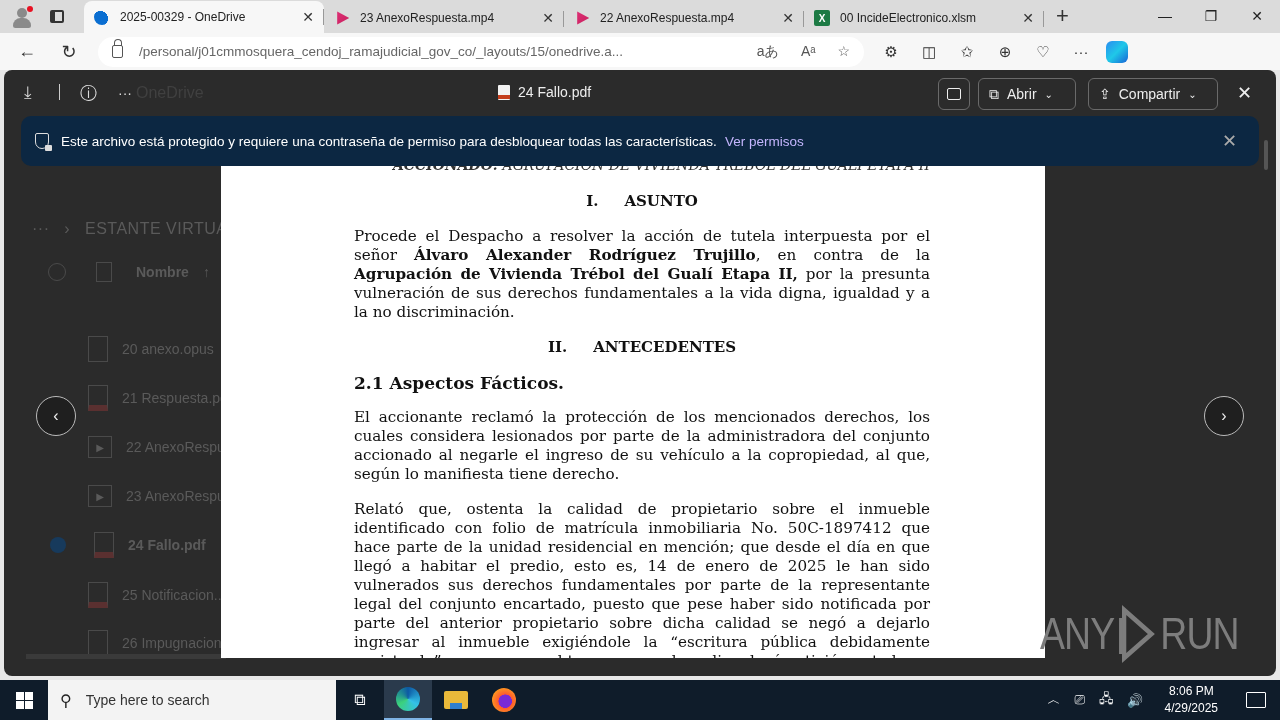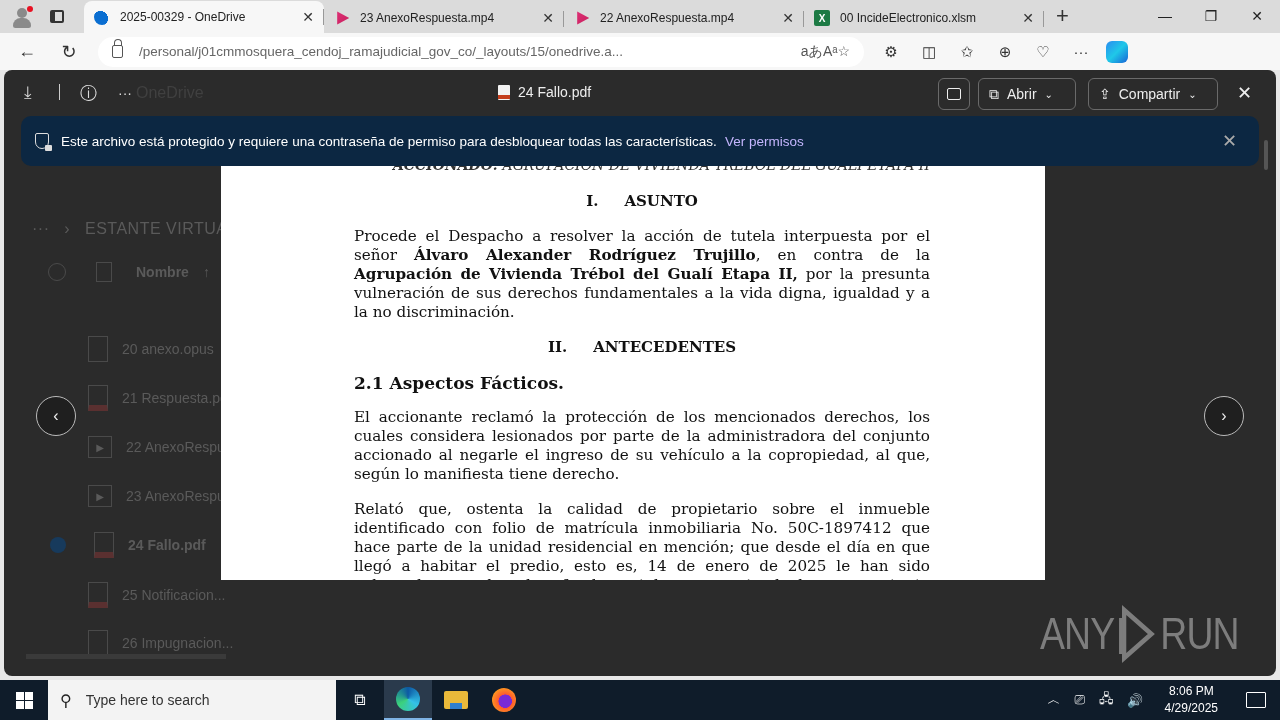--- a/index.html
+++ b/index.html
@@ -23,38 +23,38 @@
 .ic-xl{background:#1d7a44;color:#fff;font-size:10px;font-weight:bold;display:flex;align-items:center;justify-content:center;border-radius:2px}
 .newtab{font-size:22px;color:#333;margin-left:12px;height:32px;line-height:30px}
 .winctl{position:absolute;right:0;top:0;display:flex}
 .winctl div{width:46px;height:32px;display:flex;align-items:center;justify-content:center;font-size:14px;color:#222}
 .addr{position:absolute;top:33px;left:0;width:1280px;height:37px;background:#f7f7f7;display:flex;align-items:center}
 .nav{width:30px;text-align:center;font-size:18px;color:#333;margin-left:12px}
 .url{margin-left:14px;width:766px;height:30px;background:#fff;border-radius:15px;display:flex;align-items:center;padding:0 14px;font-size:13.5px;color:#666}
 .url .lock{width:11px;height:13px;border:1.5px solid #555;border-radius:2px;margin-right:16px;position:relative}
 .url .lock:before{content:"";position:absolute;left:1px;top:-7px;width:6px;height:6px;border:1.5px solid #555;border-bottom:none;border-radius:4px 4px 0 0}
 .url .host{color:#111}
-.url .rt{margin-left:auto;display:flex;color:#555;font-size:14px}
+.url .rt{margin-left:auto;display:flex;gap:22px;color:#555;font-size:14px}
 .tools{display:flex;gap:0;margin-left:8px}
 .tools div{width:38px;text-align:center;font-size:15px;color:#333}
 .copilot{width:22px;height:22px;border-radius:6px;background:linear-gradient(135deg,#2b8cf0,#1fc8e8 50%,#1863d6);margin-left:6px}
 .page{position:absolute;top:70px;left:0;width:1280px;height:610px;background:#e8e8e8}
 .od{position:absolute;left:4px;top:0;width:1272px;height:606px;background:#2b2b2b;border-radius:8px}
 .viewer-bar{position:absolute;left:4px;top:0;width:1272px;height:46px;display:flex;align-items:center}
 .vb-ic{color:#ddd;font-size:17px}
 .fname{position:absolute;left:494px;top:14px;color:#eee;font-size:14px;display:flex;align-items:center;gap:8px}
 .pdfic{width:12px;height:15px;background:#f2f2f2;position:relative;border-radius:1px}
 .pdfic:after{content:"";position:absolute;left:0;bottom:1px;width:12px;height:4px;background:#c43e1c}
 .vbtn{position:absolute;top:8px;height:32px;border:1px solid #6a6a6a;border-radius:6px;color:#eee;font-size:14px;display:flex;align-items:center;gap:8px;padding:0 10px}
 .banner{position:absolute;left:21px;top:46px;width:1238px;height:50px;background:#0c2742;border-radius:10px;display:flex;align-items:center;padding-left:14px;color:#fff;font-size:13.5px}
 .banner .shield{width:14px;height:16px;border:1.5px solid #ddd;border-radius:2px 2px 7px 7px;margin-right:12px;position:relative}
 .banner .shield:after{content:"";position:absolute;right:-4px;bottom:-3px;width:7px;height:6px;background:#ddd;border-radius:1px}
 .banner a{color:#c4b5fd;margin-left:8px;text-decoration:none}
 .banner .bx{position:absolute;right:22px;color:#aaa;font-size:18px}
-.doc{position:absolute;left:221px;top:96px;width:824px;height:414px;background:#fff;overflow:hidden;font-family:"DejaVu Serif","Liberation Serif",serif;color:#111}
+.doc{position:absolute;left:221px;top:96px;width:824px;height:492px;background:#fff;overflow:hidden;font-family:"DejaVu Serif","Liberation Serif",serif;color:#111}
 .doc .inner{position:absolute;left:133px;width:576px;top:0}
 .hdr-cut{position:absolute;top:-9px;left:172px;font-size:14px;font-style:italic;color:#333;white-space:nowrap}
 .hdr-cut b{font-style:italic}
 .sec{position:absolute;left:0;width:576px;text-align:center;font-weight:bold;font-size:15px}
 .sec .n{margin-right:26px}
 .p{position:absolute;left:0;width:576px;font-size:15.2px;line-height:19px;text-align:justify;text-align-last:left}
 .sub{position:absolute;left:0;font-weight:bold;font-size:17px}
 .arrow{position:absolute;width:40px;height:40px;border-radius:50%;border:1.5px solid #bbb;background:#1f1f1f;color:#eee;display:flex;align-items:center;justify-content:center;font-size:16px}
 .crumb{position:absolute;left:28px;top:150px;font-size:16px;color:#5a5a5a;letter-spacing:0.5px}
 .row{position:absolute;left:84px;display:flex;align-items:center;gap:14px;font-size:14px;color:#5a5a5a}

